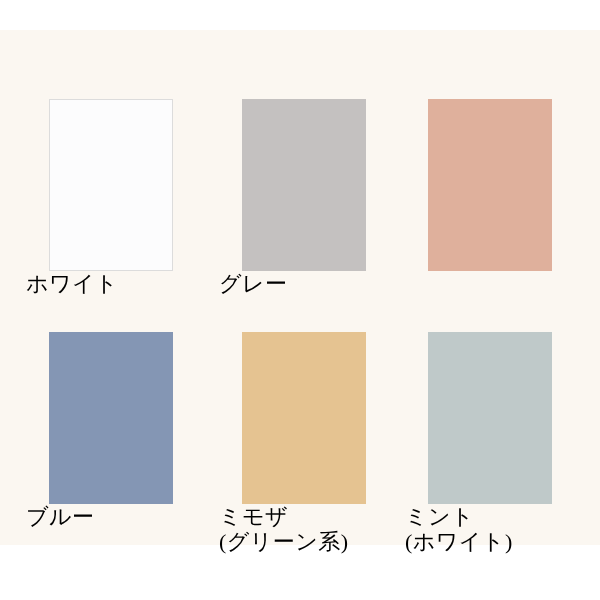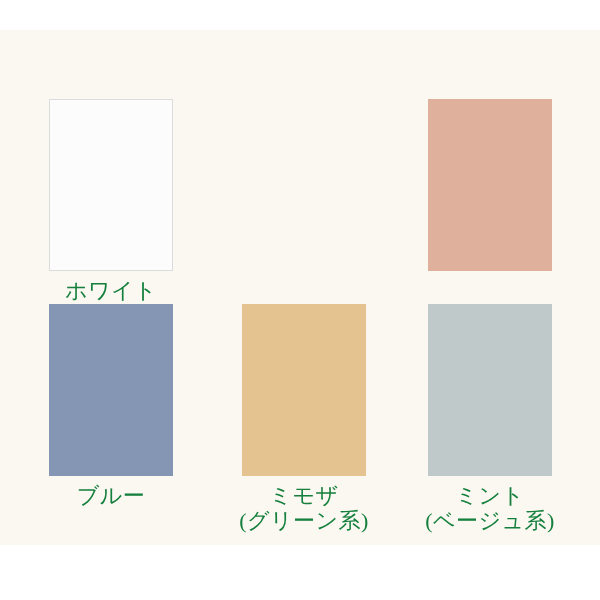--- a/index.html
+++ b/index.html
@@ -49,38 +49,38 @@
     align-items: center;
   }
 
   
   .col-0 { left: 49px; }
   .col-1 { left: 242px; }
   .col-2 { left: 428px; }
 
   
   .row-0 { top: 99px; }
-  .row-1 { top: 304px; }
+  .row-1 { top: 332px; }
 
   .swatch-chip {
     width: 124px;
     height: 172px;
     box-sizing: border-box;
     display: block;
   }
 
   .swatch-chip.bordered {
     border: 1px solid #dcdcdc;
   }
 
   .swatch-label {
-    margin-top: 7px;
+    margin-top: 0;
     width: 170px;
-    text-align: center;
-    color: #15803d;
+    text-align: left;
+    color: #000000;
     font-size: 22px;
     line-height: 25px;
     letter-spacing: 0.5px;
     white-space: pre-line;
     font-family: "Liberation Serif", "DejaVu Serif", serif;
   }
 </style>
 </head>
 <body>
 
@@ -88,36 +88,40 @@
 
   <div id="panel" style="background-color: rgb(251, 247, 241);"></div>
 
   <div id="grid">
 
     <div class="swatch-cell col-0 row-0">
       <div class="swatch-chip bordered" style="background-color: rgb(252, 252, 253);"></div>
       <div class="swatch-label">ホワイト</div>
     </div>
 
+    <div class="swatch-cell col-1 row-0">
+      <div class="swatch-chip" style="background-color: rgb(196, 193, 192);"></div>
+      <div class="swatch-label">グレー</div>
+    </div>
 
     <div class="swatch-cell col-2 row-0">
       <div class="swatch-chip" style="background-color: rgb(223, 176, 156);"></div>
     </div>
 
     <div class="swatch-cell col-0 row-1">
       <div class="swatch-chip" style="background-color: rgb(132, 150, 180);"></div>
       <div class="swatch-label">ブルー</div>
     </div>
 
     <div class="swatch-cell col-1 row-1">
       <div class="swatch-chip" style="background-color: rgb(229, 195, 145);"></div>
       <div class="swatch-label">ミモザ
 (グリーン系)</div>
     </div>
 
     <div class="swatch-cell col-2 row-1">
       <div class="swatch-chip" style="background-color: rgb(191, 201, 201);"></div>
       <div class="swatch-label">ミント
-(ベージュ系)</div>
+(ホワイト)</div>
     </div>
 
   </div>
 </div>
 
 </body></html>

